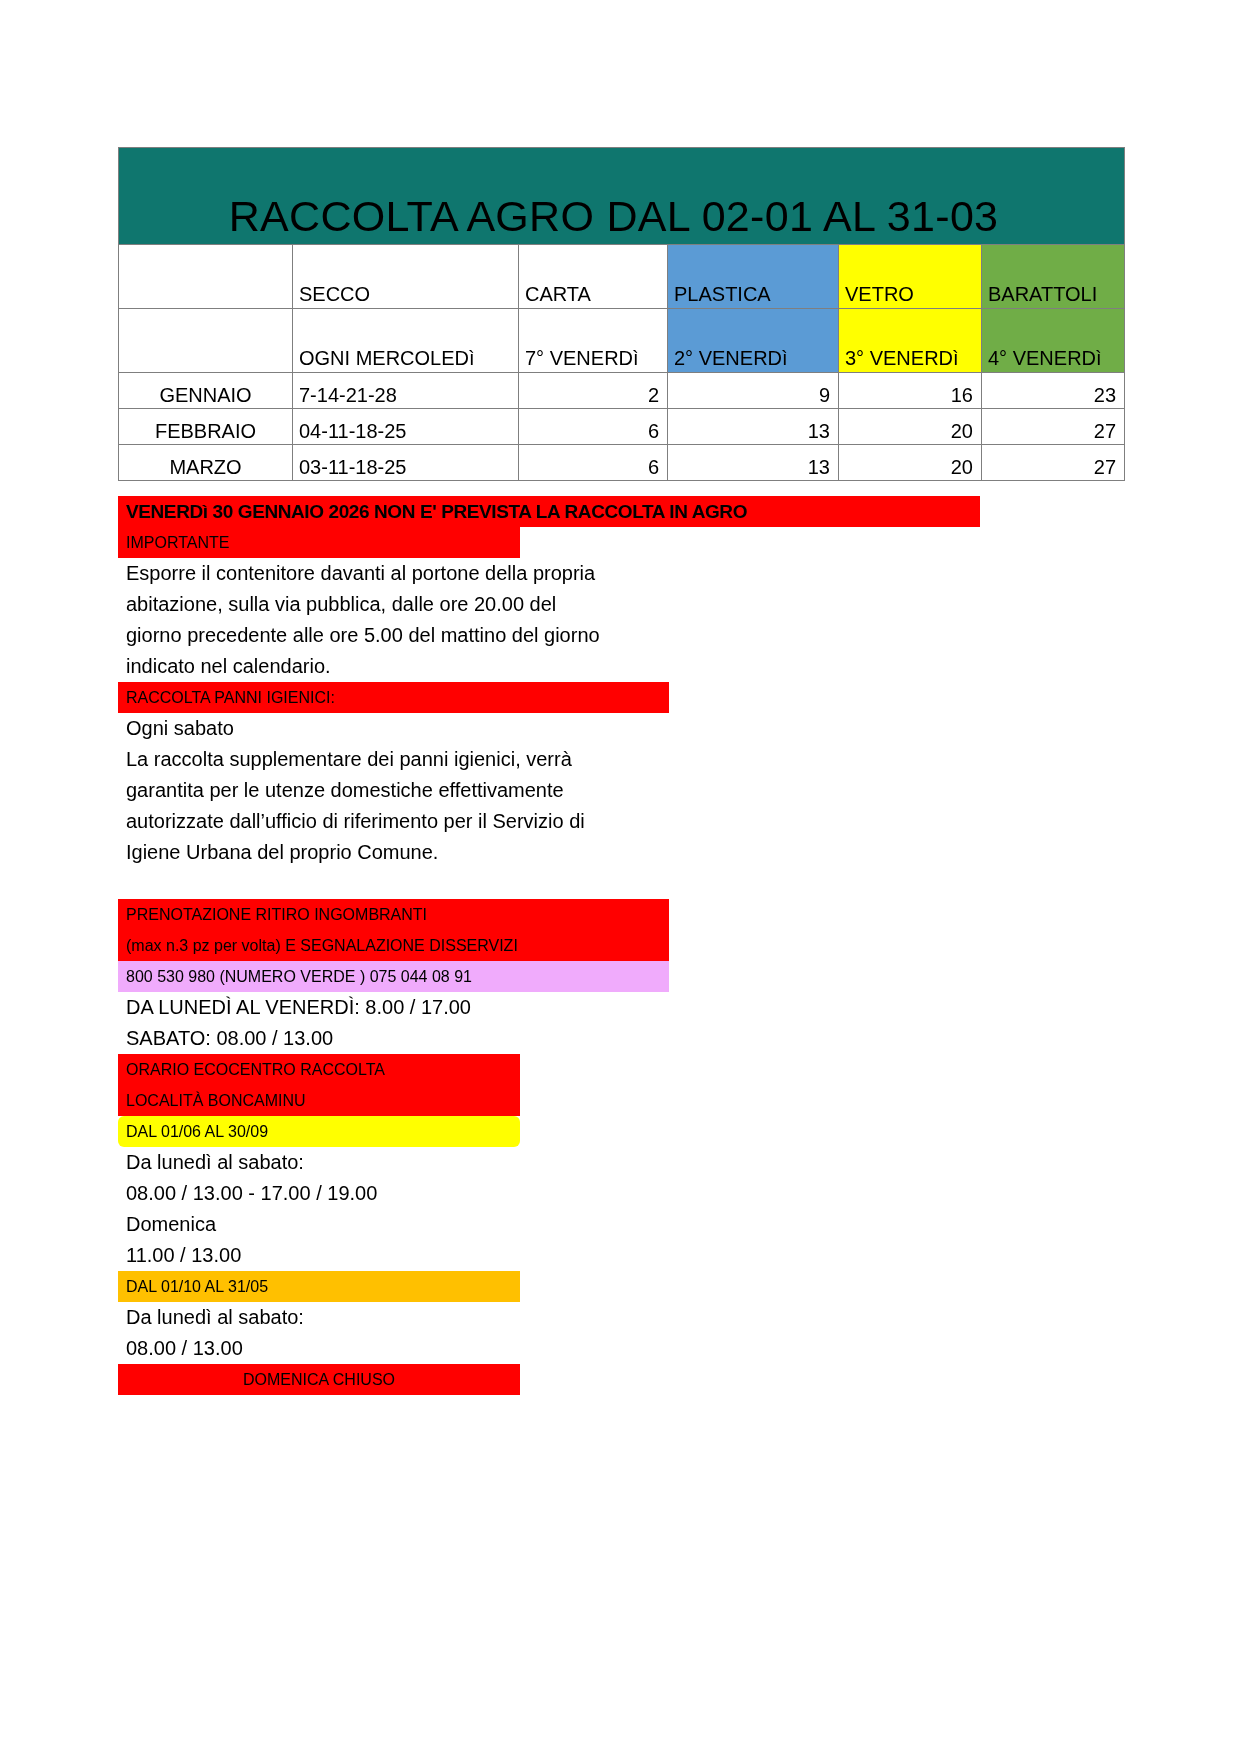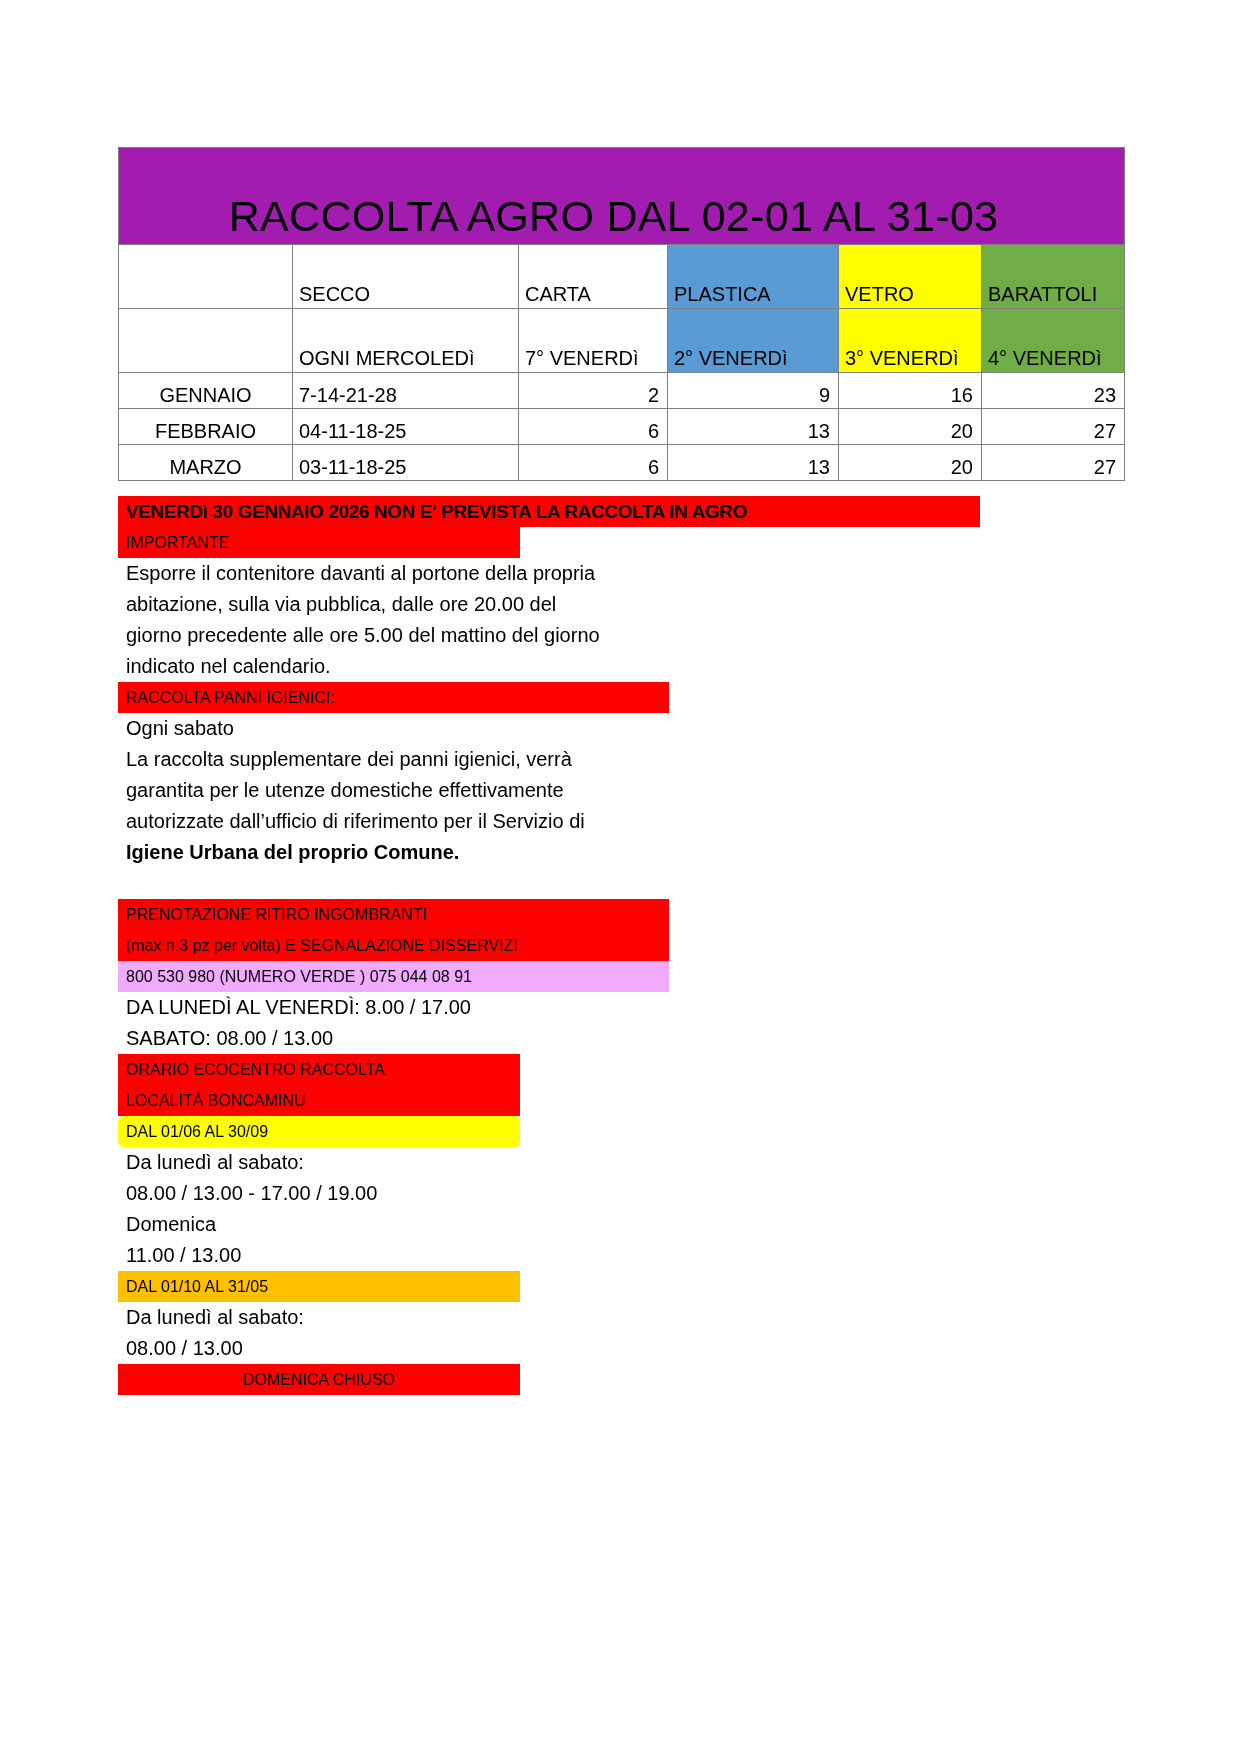--- a/index.html
+++ b/index.html
@@ -2,21 +2,21 @@
 <html><head>
   <meta charset="utf-8">
   <style>
     html, body { margin: 0; padding: 0; background: #ffffff; }
     body { width: 1241px; height: 1755px; position: relative; font-family: "Liberation Sans", "DejaVu Sans", sans-serif; color: #000; }
     .page { position: absolute; left: 0; top: 0; width: 1241px; height: 1755px; }
 
     
     .sched { position: absolute; left: 118px; top: 147px; width: 1006px; border-collapse: collapse; table-layout: fixed; }
     .sched td { border: 1.5px solid #7f7f7f; padding: 0 0 0 6px; font-size: 20px; line-height: 1; vertical-align: bottom; white-space: nowrap; overflow: hidden; }
-    .sched .title-cell { background: #a21caf; height: 90px; text-align: center; font-size: 43px; vertical-align: bottom; padding: 0 16px 6px 0; letter-spacing: 0.3px; }
+    .sched .title-cell { background: #0f766e; height: 90px; text-align: center; font-size: 43px; vertical-align: bottom; padding: 0 16px 6px 0; letter-spacing: 0.3px; }
     .sched .hdr td { height: 59px; padding-bottom: 4px; }
     .sched .sub td { height: 59px; padding-bottom: 4px; }
     .sched .row td { height: 32px; padding-bottom: 3px; }
     .sched .month { text-align: center; padding-left: 0; }
     .sched .num { text-align: right; padding-right: 8px; }
     .bg-blue { background: #5b9bd5; }
     .bg-yellow { background: #ffff00; }
     .bg-green { background: #70ad47; }
 
     
@@ -99,21 +99,21 @@
   <div class="line" style="top:558px;">Esporre il contenitore davanti al portone della propria</div>
   <div class="line" style="top:589px;">abitazione, sulla via pubblica, dalle ore 20.00 del</div>
   <div class="line" style="top:620px;">giorno precedente alle ore 5.00 del mattino del giorno</div>
   <div class="line" style="top:651px;">indicato nel calendario.</div>
 
   <div class="band red w-mid" style="top:682px;">RACCOLTA PANNI IGIENICI:</div>
   <div class="line" style="top:713px;">Ogni sabato</div>
   <div class="line" style="top:744px;">La raccolta supplementare dei panni igienici, verrà</div>
   <div class="line" style="top:775px;">garantita per le utenze domestiche effettivamente</div>
   <div class="line" style="top:806px;">autorizzate dall’ufficio di riferimento per il Servizio di</div>
-  <div class="line" style="top:837px;font-weight:bold;">Igiene Urbana del proprio Comune.</div>
+  <div class="line" style="top:837px;">Igiene Urbana del proprio Comune.</div>
 
   <div class="band red w-mid" style="top:899px;">PRENOTAZIONE RITIRO INGOMBRANTI</div>
   <div class="band red w-mid" style="top:930px;">(max n.3 pz per volta) E SEGNALAZIONE DISSERVIZI</div>
   <div class="band lime w-mid" style="top:961px;">800 530 980 (NUMERO VERDE ) 075 044 08 91</div>
   <div class="line" style="top:992px;">DA LUNEDÌ AL VENERDÌ: 8.00 / 17.00</div>
   <div class="line" style="top:1023px;">SABATO: 08.00 / 13.00</div>
 
   <div class="band red w-narrow" style="top:1054px;">ORARIO ECOCENTRO RACCOLTA</div>
   <div class="band red w-narrow" style="top:1085px;">LOCALITÀ BONCAMINU</div>
   <div class="band yel w-narrow" style="top:1116px;">DAL 01/06 AL 30/09</div>

